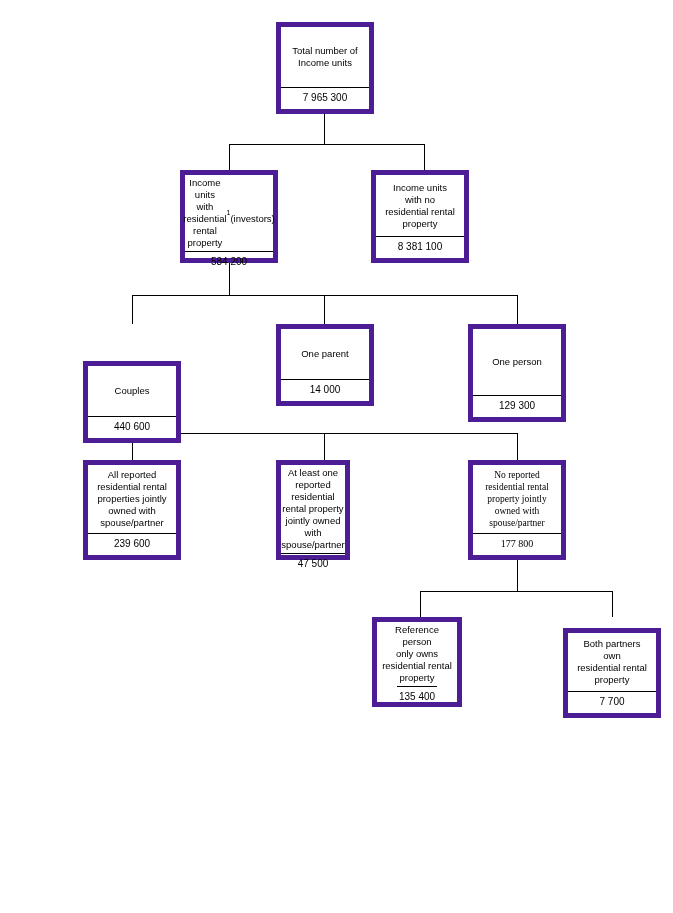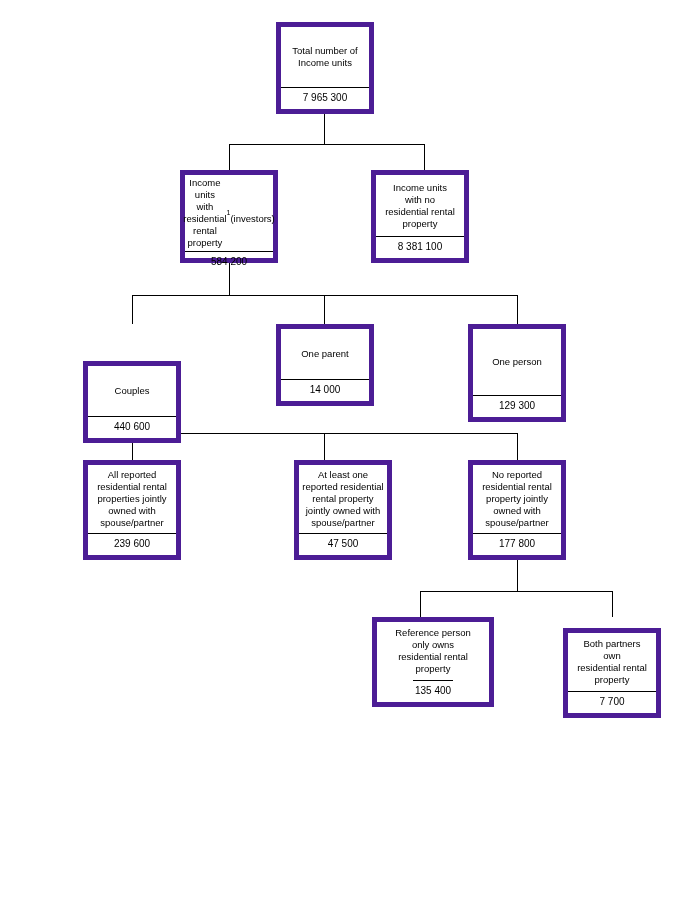--- a/index.html
+++ b/index.html
@@ -126,39 +126,39 @@
 
   <div class="node" style="left:83px; top:460px; width:98px; height:100px;justify-content:space-between;">
     <div class="label">All reported
 residential rental
 properties jointly
 owned with
 spouse/partner</div>
     <div class="value">239 600</div>
   </div>
 
-  <div class="node" style="left:294px; top:460px; width:98px; height:100px;">
+  <div class="node" style="left:276px; top:460px; width:74px; height:100px;">
     <div class="label">At least one
 reported residential
 rental property
 jointly owned with
 spouse/partner</div>
     <div class="value">47 500</div>
   </div>
 
-  <div class="node" style="left:468px; top:460px; width:98px; height:100px;">
+  <div class="node" style="left:468px; top:460px; width:98px; height:100px;font-family:Liberation Serif, serif;">
     <div class="label">No reported
 residential rental
 property jointly
 owned with
 spouse/partner</div>
     <div class="value">177 800</div>
   </div>
 
-  <div class="node" style="left:372px; top:617px; width:122px; height:90px;align-items:center;">
+  <div class="node" style="left:372px; top:617px; width:90px; height:90px;align-items:center;">
     <div class="label">Reference person
 only owns
 residential rental
 property</div>
     <div class="value">135 400</div>
   </div>
 
   <div class="node" style="left:563px; top:617px; width:98px; height:90px;margin-top:11px;">
     <div class="label">Both partners
 own

